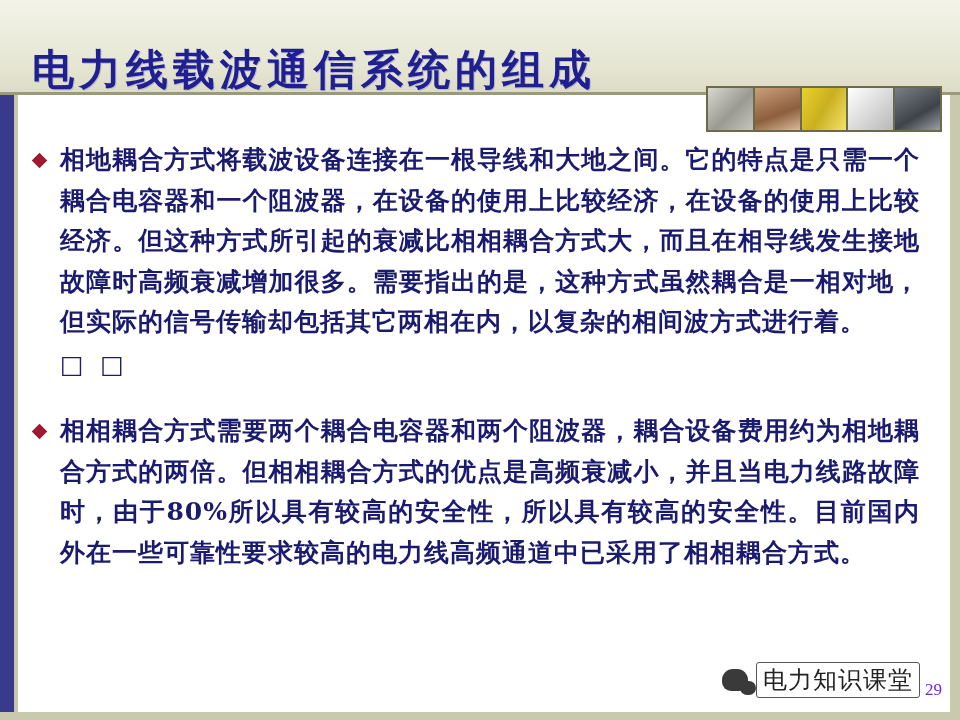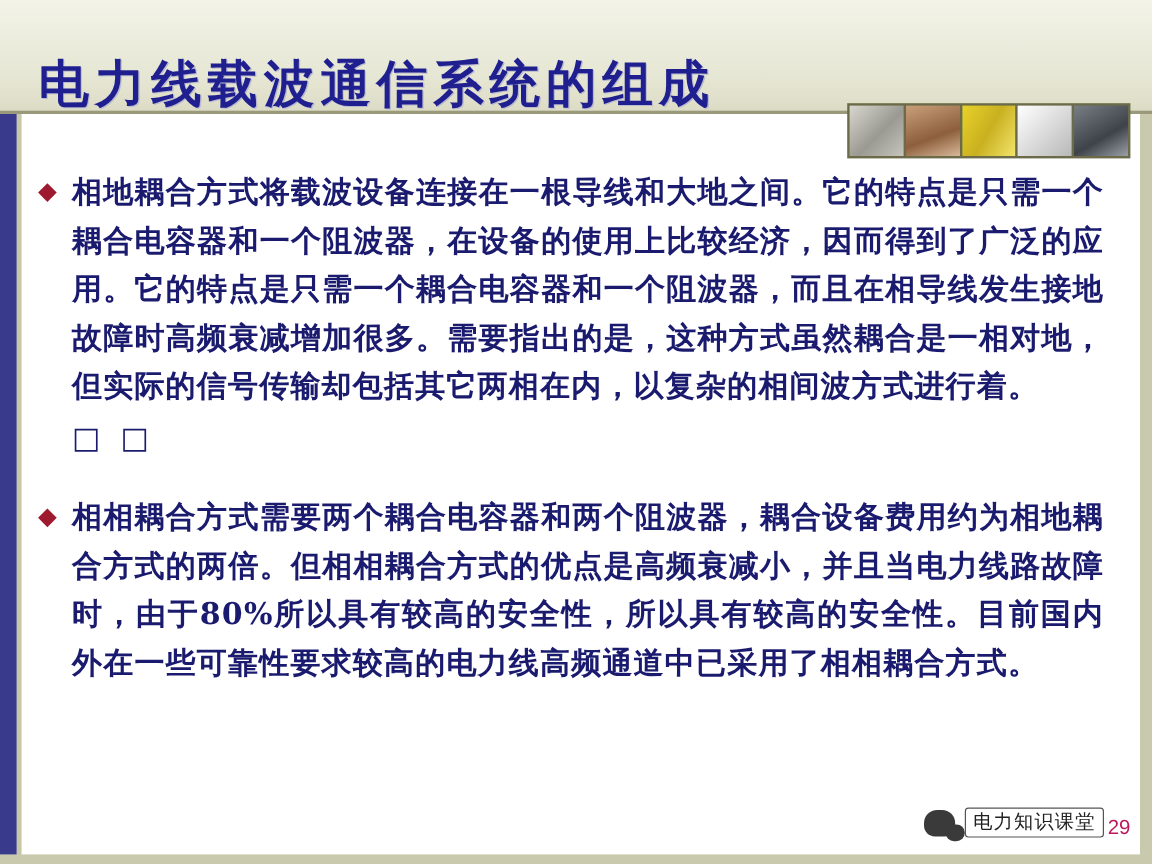--- a/index.html
+++ b/index.html
@@ -159,34 +159,34 @@
   .wechat-icon::after {
     content: "";
     position: absolute;
     left: 18px; bottom: -4px;
     width: 16px; height: 14px;
     background: #3a3a3a;
     border-radius: 8px;
   }
   .footer-text {
     font-family: "DejaVu Sans", "Liberation Sans", sans-serif;
-    font-size: 16px;
+    font-size: 24px;
     color: #222222;
     border: 1px solid #555;
     padding: 1px 6px;
     border-radius: 3px;
     letter-spacing: 1px;
   }
   .page-number {
     position: absolute;
     right: 18px;
     bottom: 20px;
-    font-family: Liberation Sans, sans-serif;
+    font-family: Liberation Serif, serif;
     font-size: 17px;
-    color: #be185d;
+    color: #6d28d9;
   }
 </style>
 </head>
 <body>
 
 <div class="slide">
 
   <div class="frame-left"></div>
   <div class="frame-left-inner"></div>
   <div class="frame-right"></div>
@@ -205,21 +205,21 @@
     <div class="photo-cell pc5"></div>
   </div>
 
   <div class="content">
 
     <div class="bullet-row">
       <div class="bullet-mark">
         <span class="diamond"></span>
       </div>
       <div class="bullet-text">
-        <span>相地耦合方式将载波设备连接在一根导线和大地之间。它的特点是只需一个耦合电容器和一个阻波器，在设备的使用上比较经济，因而得到了广泛的应用。它的特点是只需一个耦合电容器和一个阻波器，而且在相导线发生接地故障时高频衰减增加很多。需要指出的是，这种方式虽然耦合是一相对地，但实际的信号传输却包括其它两相在内，以复杂的相间波方式进行着。</span>
+        <span>相地耦合方式将载波设备连接在一根导线和大地之间。它的特点是只需一个耦合电容器和一个阻波器，在设备的使用上比较经济，在设备的使用上比较经济。但这种方式所引起的衰减比相相耦合方式大，而且在相导线发生接地故障时高频衰减增加很多。需要指出的是，这种方式虽然耦合是一相对地，但实际的信号传输却包括其它两相在内，以复杂的相间波方式进行着。</span>
         <span class="empty-boxes">□ □</span>
       </div>
     </div>
 
     <div class="bullet-row">
       <div class="bullet-mark">
         <span class="diamond"></span>
       </div>
       <div class="bullet-text">相相耦合方式需要两个耦合电容器和两个阻波器，耦合设备费用约为相地耦合方式的两倍。但相相耦合方式的优点是高频衰减小，并且当电力线路故障时，由于80%所以具有较高的安全性，所以具有较高的安全性。目前国内外在一些可靠性要求较高的电力线高频通道中已采用了相相耦合方式。</div>
     </div>

